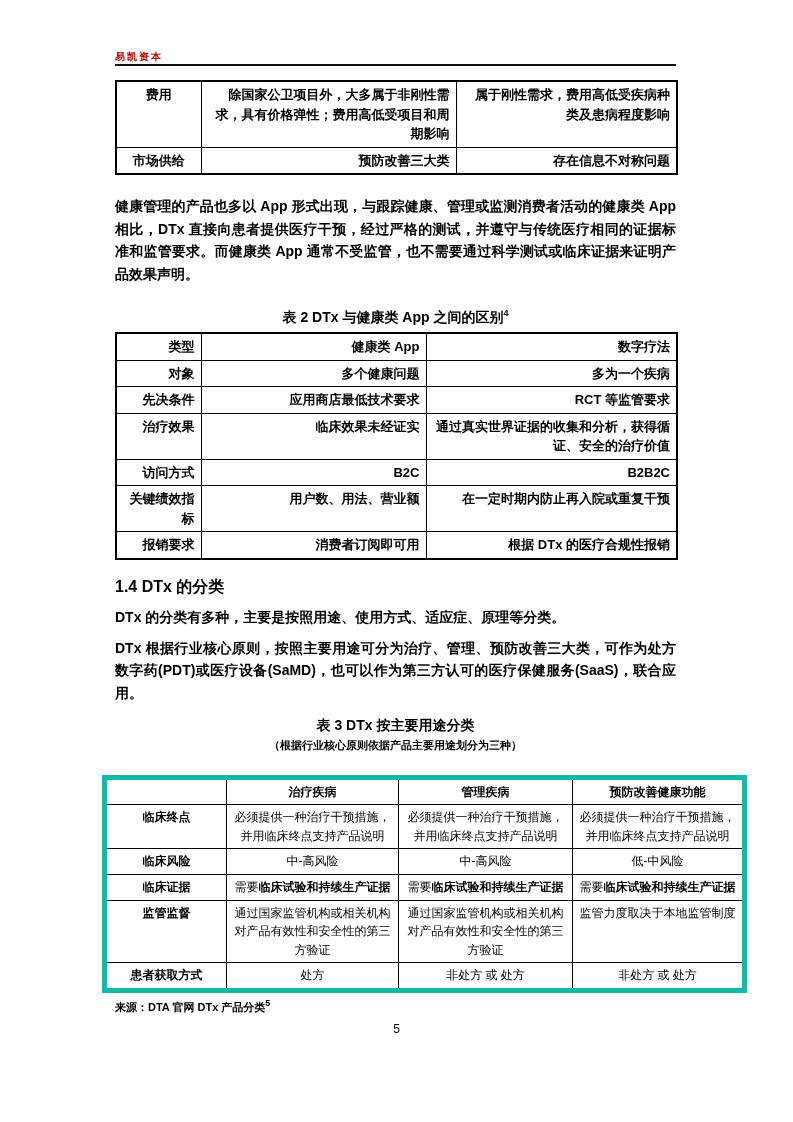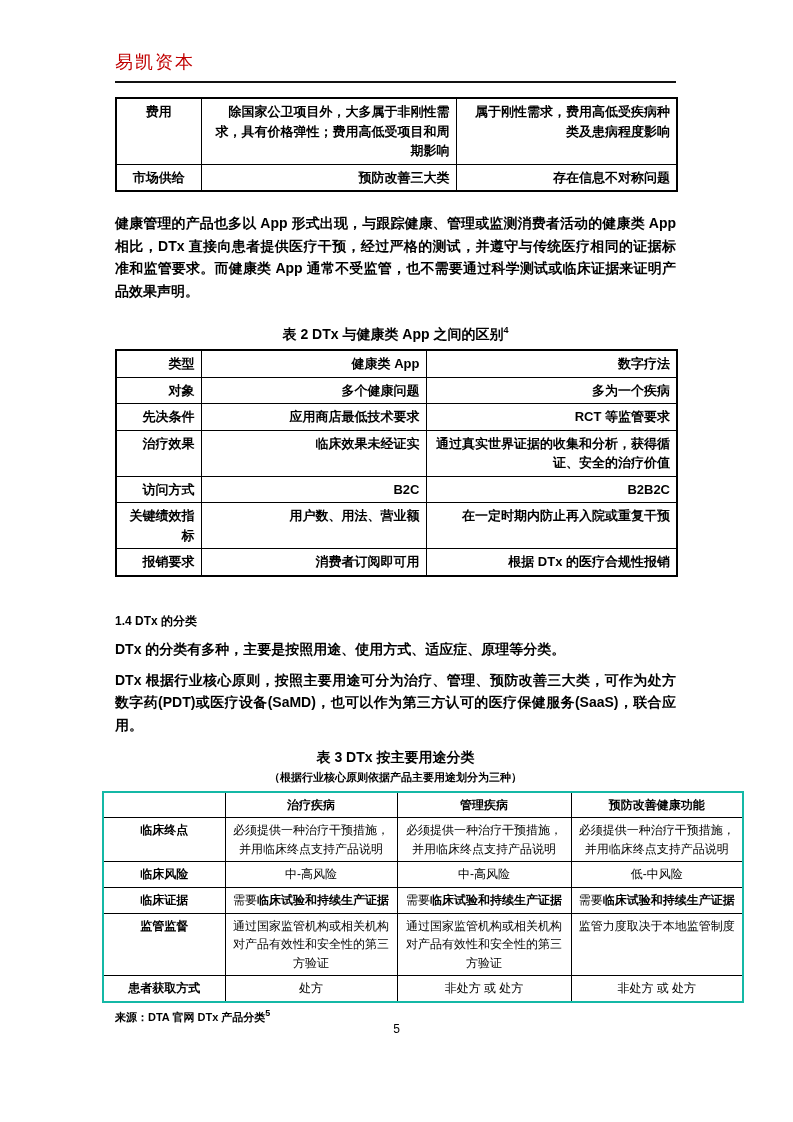--- a/index.html
+++ b/index.html
@@ -12,24 +12,23 @@
   }
   .page {
     position: relative;
     width: 793px; height: 1122px;
     padding: 50px 117px 0 115px;
     overflow: hidden;
   }
   
   .logo {
     color: #c00000;
-    font-size: 18px;
-    font-weight: 400;
+    font-size: 10px;
+    font-weight: 700;
     letter-spacing: 2px;
-    margin-bottom: 7px;
   }
   .header-rule { border-bottom: 2px solid #111; width: 561px; }
 
   
   table { border-collapse: collapse; table-layout: fixed; }
   .tbl { border: 2px solid #000; width: 561px; }
   .tbl td, .tbl th {
     border: 1px solid #000;
     padding: 3px 6px;
     vertical-align: top;
@@ -58,41 +57,41 @@
   .caption {
     margin-top: 22px;
     text-align: center;
     font-size: 14px;
     font-weight: 700;
     width: 561px;
   }
   sup { font-size: 9px; vertical-align: super; }
 
   .section-heading {
-    margin-top: 36px;
-    font-size: 12px;
+    margin-top: 17px;
+    font-size: 16px;
     font-weight: 700;
   }
   .section-para { margin-top: 8px; }
 
   .caption3 { margin-top: 12px; }
   .subtitle {
     margin-top: 3px;
     text-align: center;
     font-size: 11px;
     font-weight: 600;
     width: 561px;
   }
 
   
   .tbl3 {
-    border: 2px solid #14b8a6;
+    border: 5px solid #14b8a6;
     width: 640px;
     margin-left: -13px;
-    margin-top: 6px;
+    margin-top: 22px;
   }
   .tbl3 td, .tbl3 th {
     border: 1px solid #000;
     padding: 3px 6px;
     vertical-align: top;
     font-size: 12px;
     line-height: 1.55;
     word-break: break-all;
   }
   .tbl3 th { font-weight: 700; text-align: center; }

